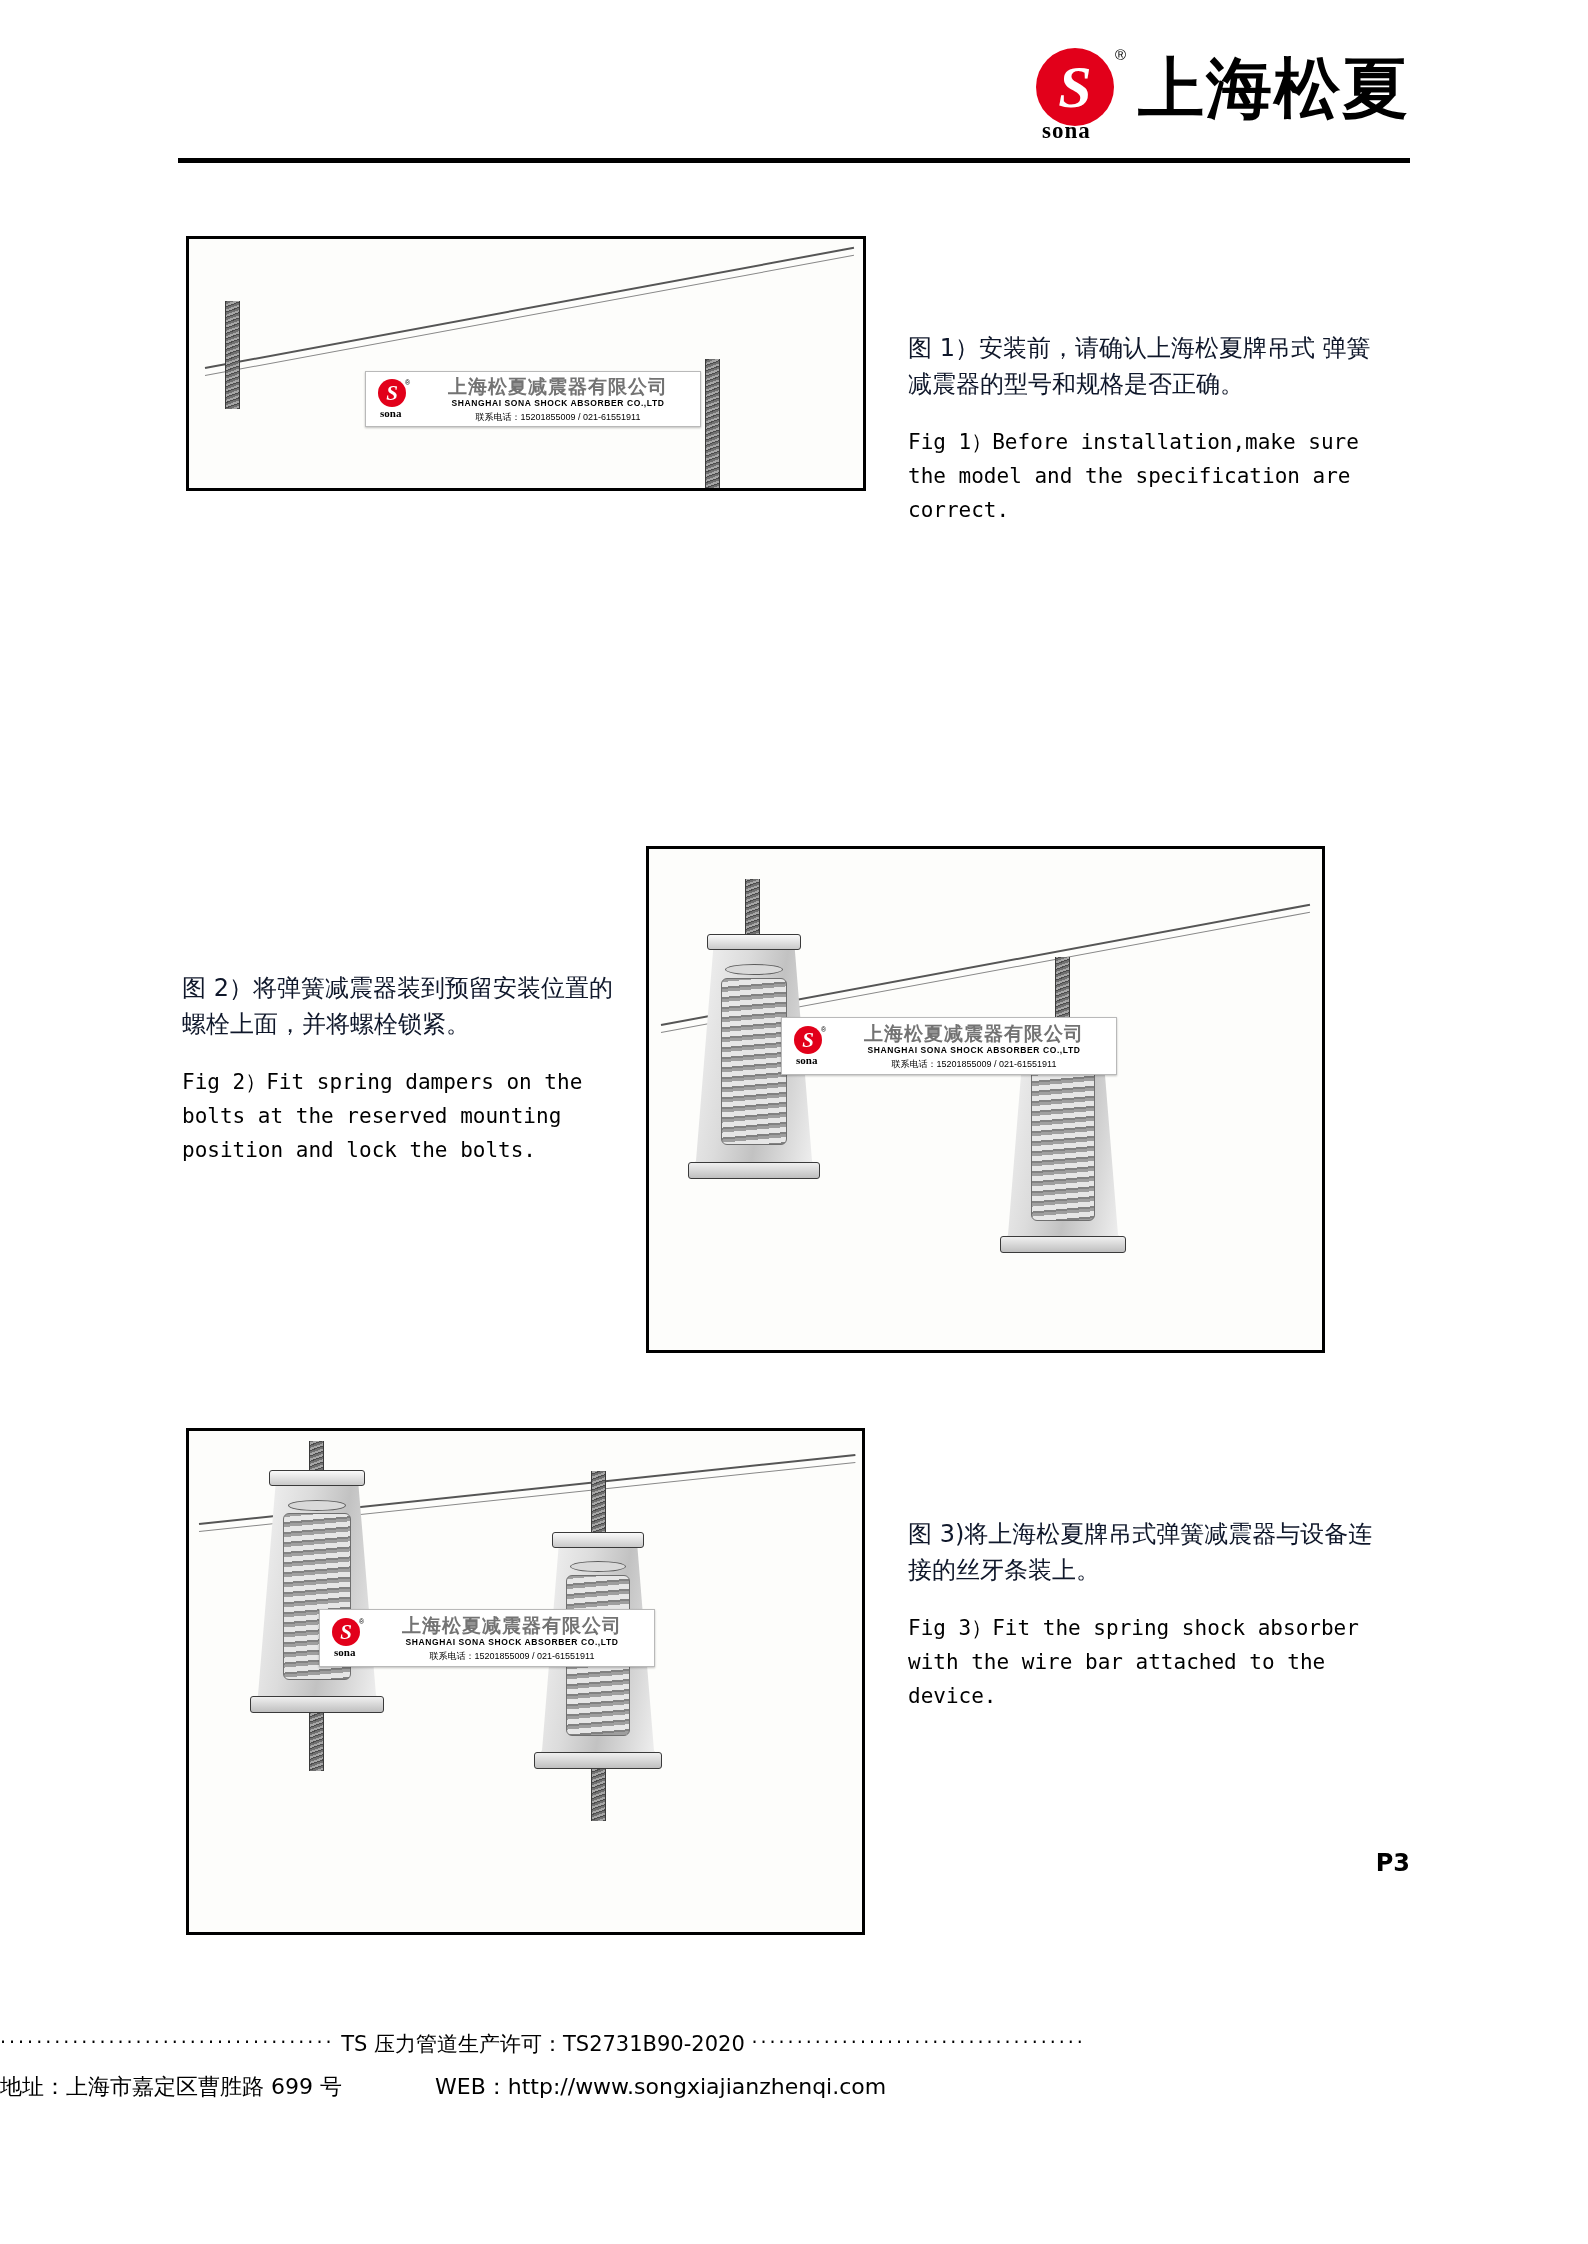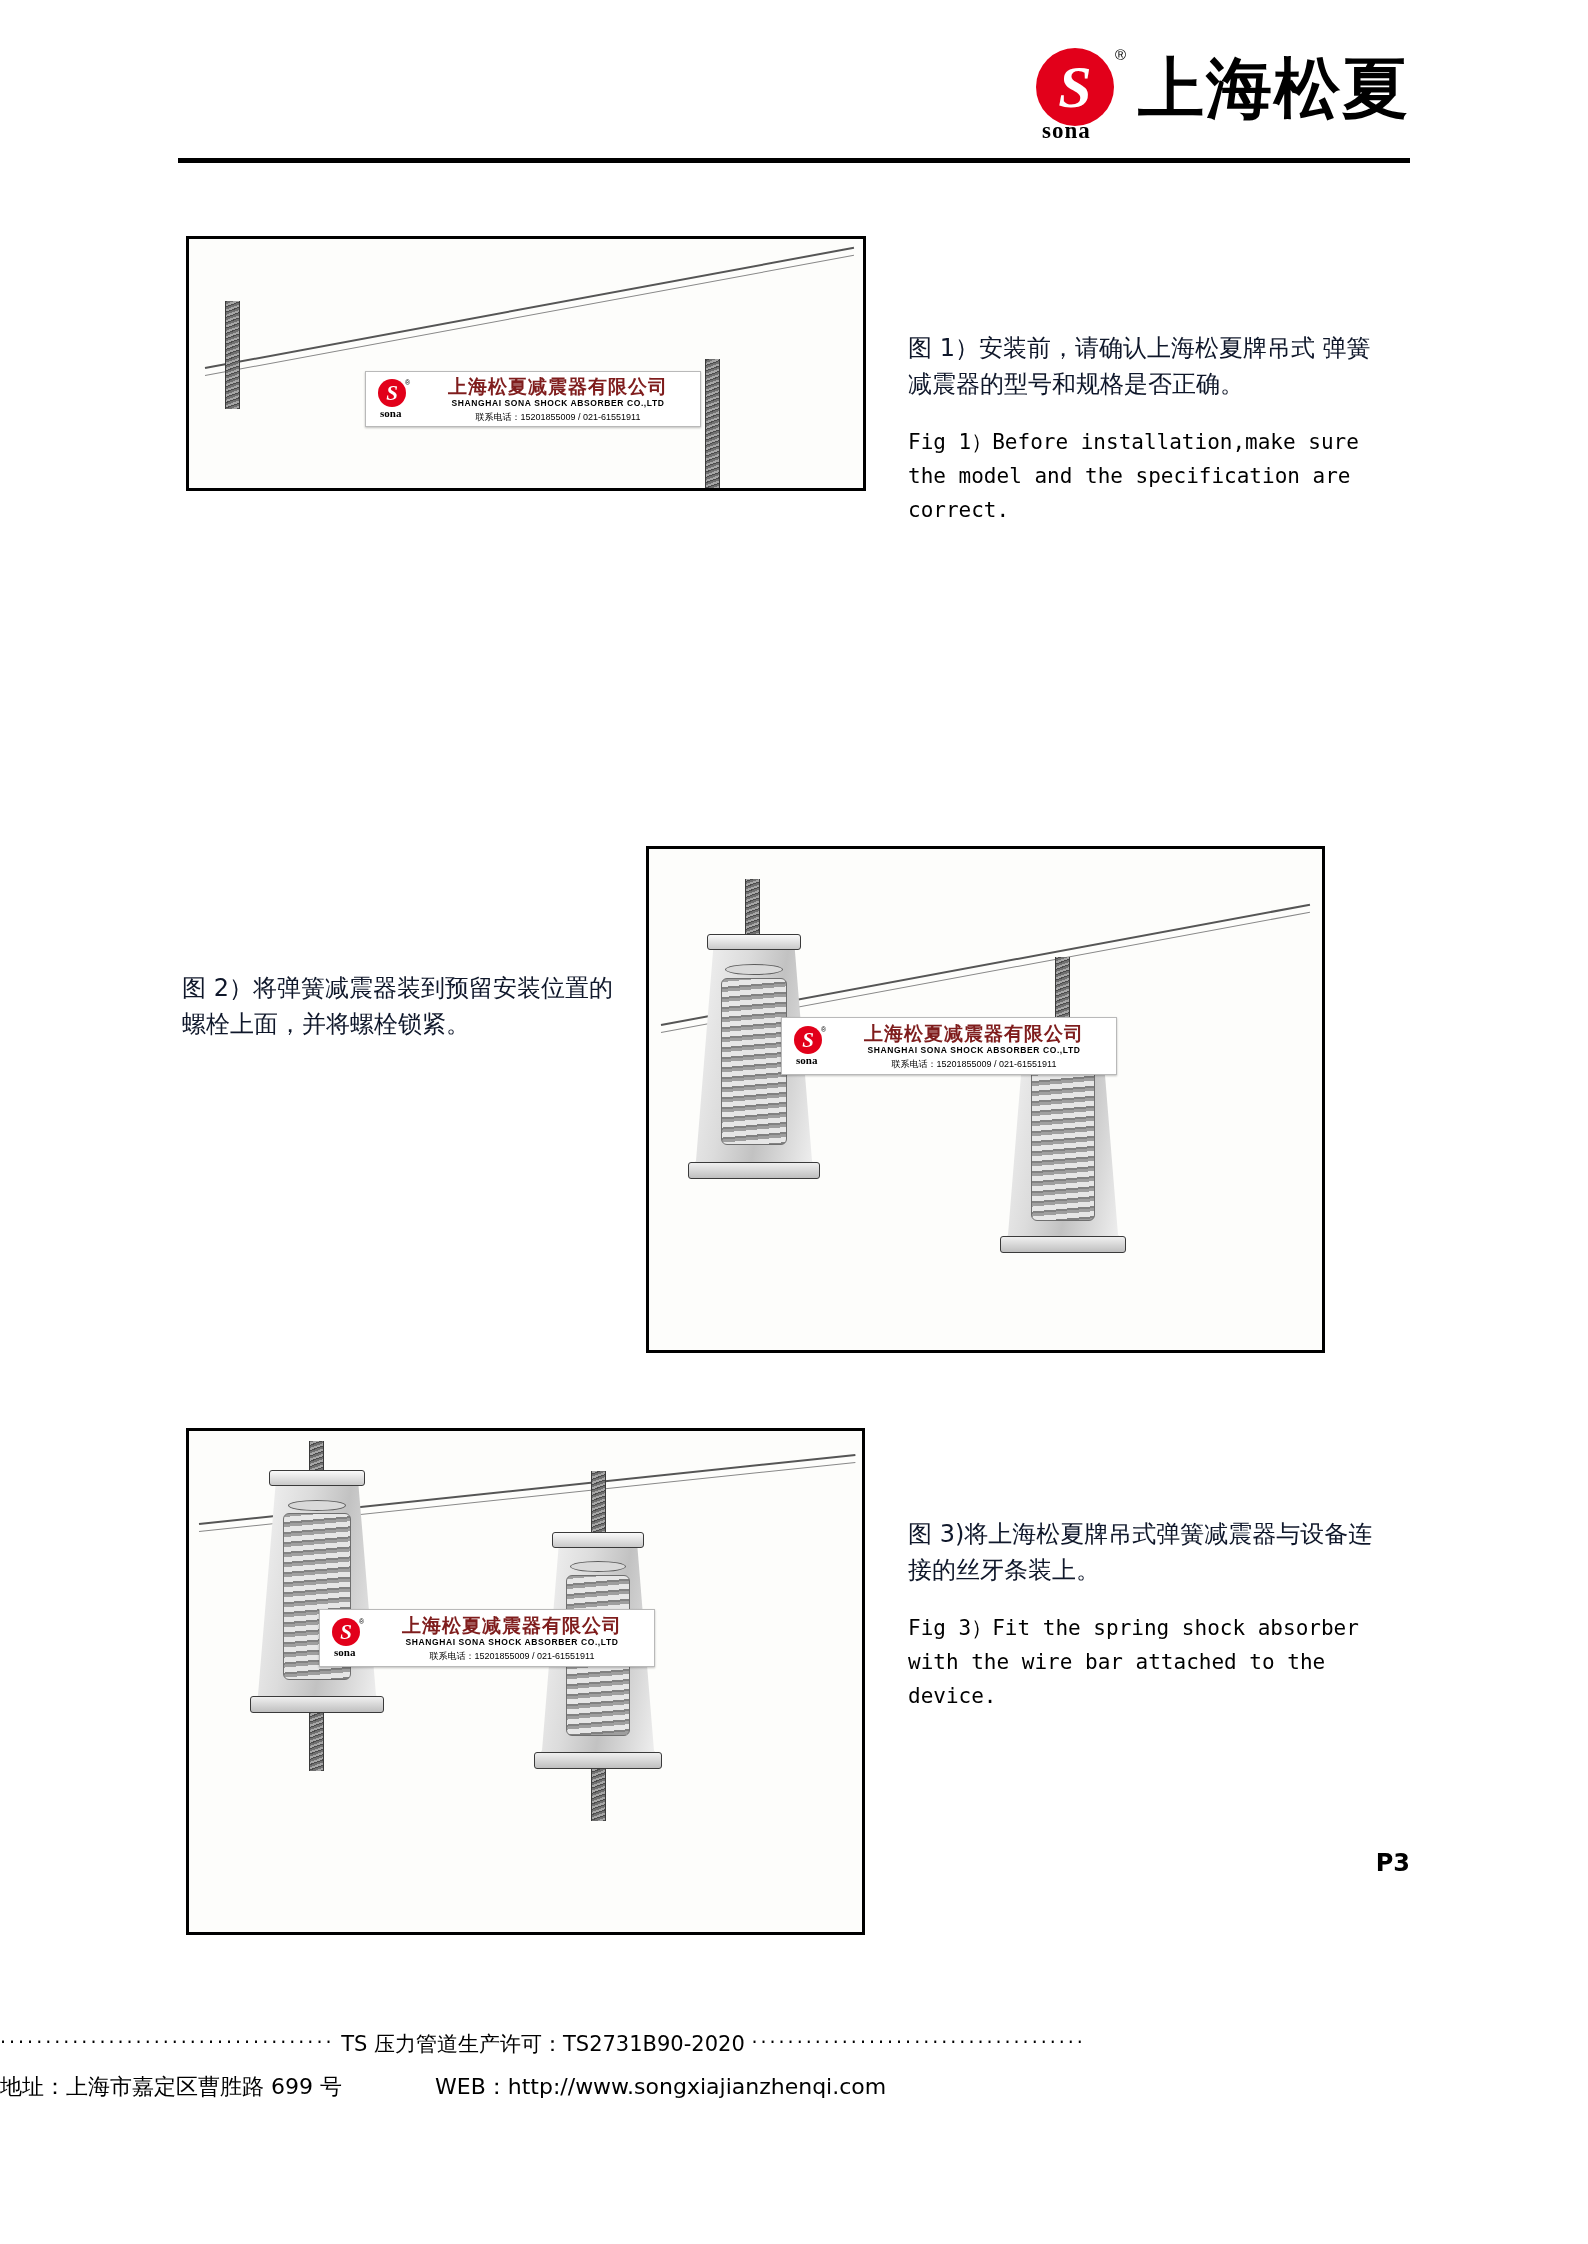--- a/index.html
+++ b/index.html
@@ -175,21 +175,21 @@
   .plate .p-reg { position: absolute; left: 33px; top: 0px; font-size: 7px; }
   .plate .p-sona {
     position: absolute; left: 8px; bottom: 0px;
     font-family: "Liberation Serif", serif;
     font-weight: bold; font-size: 11px;
   }
   .plate .p-text { flex: 1; text-align: center; line-height: 1.15; }
   .plate .p-cn {
     font-family: "DejaVu Sans", sans-serif;
     font-weight: bold;
-    color: #7f1d1d;
+    color: #737373;
     font-size: 19px;
     letter-spacing: 1px;
     white-space: nowrap;
   }
   .plate .p-en {
     font-family: "Liberation Sans", sans-serif;
     font-weight: bold;
     font-size: 8.5px;
     letter-spacing: .6px;
     white-space: nowrap;
@@ -349,20 +349,21 @@
   </div>
 </div>
 
 <div class="caption cap1">
   <div class="cap-cn">图 1）安装前，请确认上海松夏牌吊式 弹簧减震器的型号和规格是否正确。</div>
   <div class="cap-en">Fig 1）Before installation,make sure the model and the specification are correct.</div>
 </div>
 
 <div class="caption cap2">
   <div class="cap-cn">图 2）将弹簧减震器装到预留安装位置的螺栓上面，并将螺栓锁紧。</div>
+  <div class="cap-en">Fig 2）Fit spring dampers on the bolts at the reserved mounting position and lock the bolts.</div>
 </div>
 
 <div class="fig-frame frame2">
   <div class="fig-inner">
     <div class="ceiling" style="left:12px; top:175px; width:660px; transform:rotate(-10.5deg);"></div>
     <div class="ceiling2" style="left:12px; top:183px; width:660px; transform:rotate(-10.5deg);"></div>
 
     <div class="rod" style="left:96px; top:30px; height:62px;"></div>
     <div class="damper" style="left:46px; top:92px; width:116px; height:230px;">
       <div class="shell"></div>

